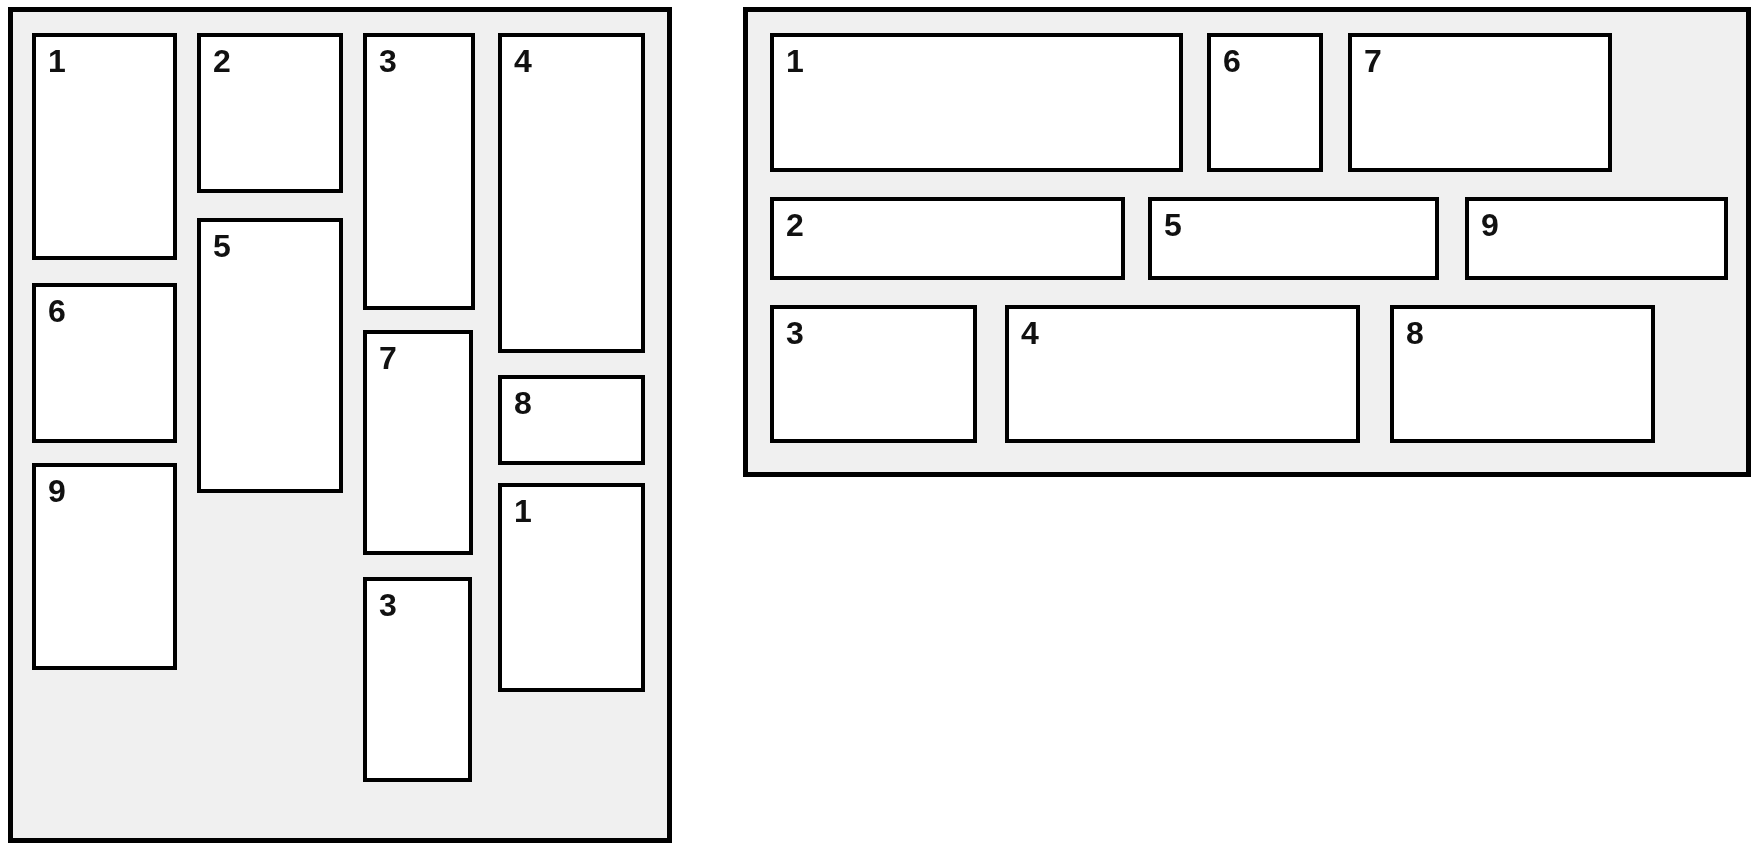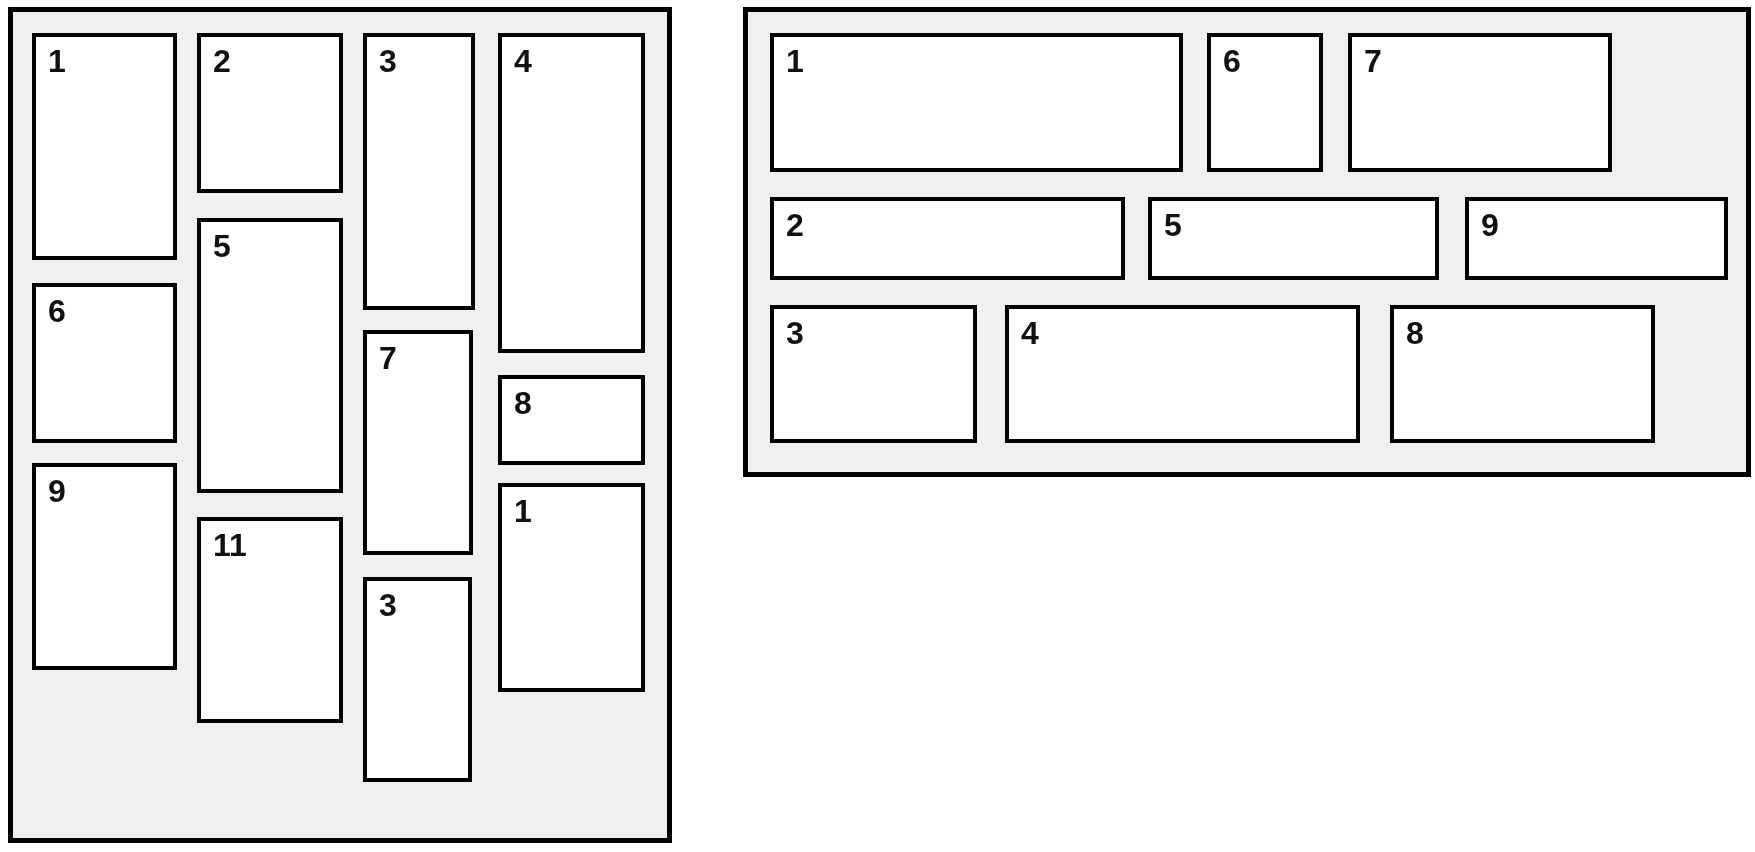--- a/index.html
+++ b/index.html
@@ -67,23 +67,20 @@
       </div>
       <div class="box" style="left: 485px; top: 363px; width: 147px; height: 90px;">
         <span class="box-label">8</span>
       </div>
       <div class="box" style="left: 19px; top: 451px; width: 145px; height: 207px;">
         <span class="box-label">9</span>
       </div>
       <div class="box" style="left: 485px; top: 471px; width: 147px; height: 209px;">
         <span class="box-label">1</span>
       </div>
-      <div class="box" style="left: 184px; top: 505px; width: 146px; height: 206px;">
-        <span class="box-label">11</span>
-      </div>
       <div class="box" style="left: 350px; top: 565px; width: 109px; height: 205px;">
         <span class="box-label">3</span>
       </div>
     </div>
   <div class="panel" style="left: 743px; top: 7px; width: 1008px; height: 470px;">
       <div class="box" style="left: 22px; top: 21px; width: 413px; height: 139px;">
         <span class="box-label">1</span>
       </div>
       <div class="box" style="left: 459px; top: 21px; width: 116px; height: 139px;">
         <span class="box-label">6</span>

